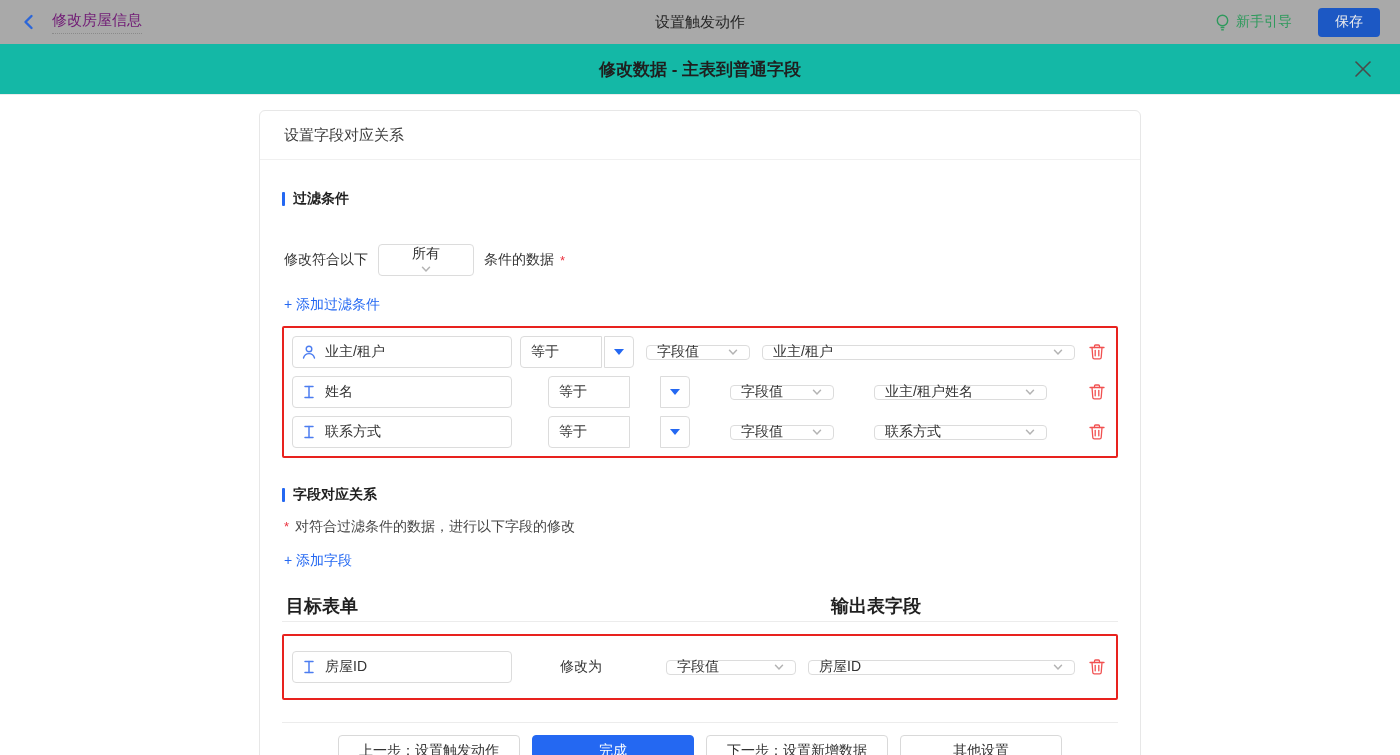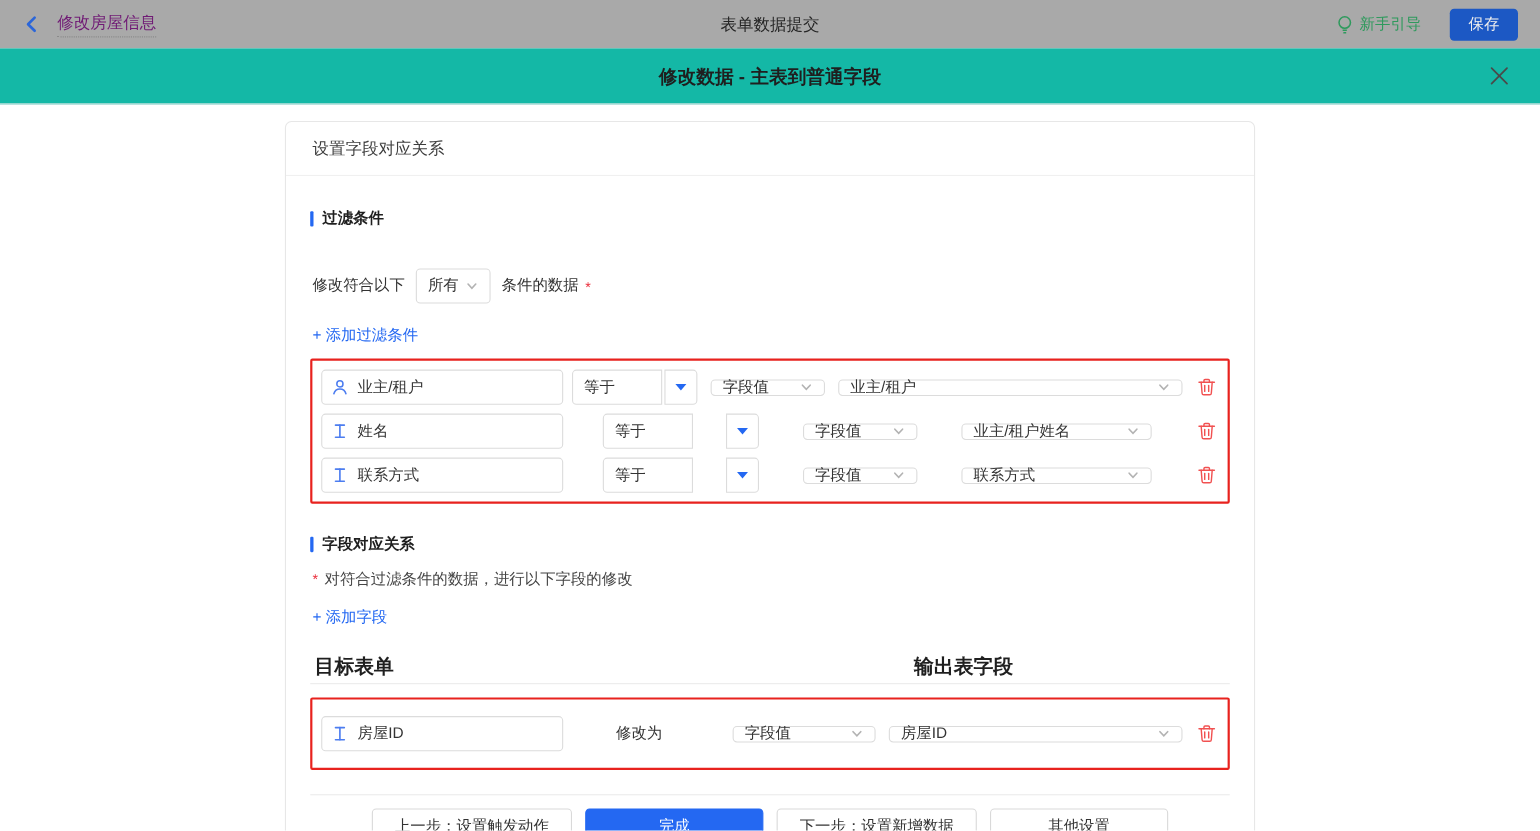--- a/index.html
+++ b/index.html
@@ -37,23 +37,23 @@
     padding-left:24px; font-size:15px; color:#3d3d3d;
     border-bottom:1px solid #f0f0f0; }
   .card-content { padding:0 22px; }
 
   .section-title { display:flex; align-items:center; gap:8px;
     font-size:14px; font-weight:bold; color:#1f1f1f; }
   .section-bar { width:3px; height:14px; background:#2468f2; border-radius:1px; }
 
   .match-row { display:flex; align-items:center; margin-top:36px; margin-left:2px;
     font-size:14px; color:#333; }
-  .match-select { width:68px; height:32px; margin:0 10px;
+  .match-select { width:96px; height:32px; margin:0 10px;
     border:1px solid #dcdcdc; border-radius:4px; display:flex; align-items:center;
-    justify-content:space-between; padding:0 10px; cursor:pointer; color:#333; }
+    justify-content:space-between; padding:0 10px; cursor:pointer; color:#333;flex-direction:column; }
   .asterisk { color:#eb3340; margin-left:6px; font-size:13px; }
 
   .add-link { display:inline-block; margin-top:20px; margin-left:2px;
     color:#2468f2; font-size:14px; cursor:pointer; }
 
   .redbox { border:2px solid #e8221e; border-radius:2px; margin-top:12px;
     padding:8px; }
   .frow { display:flex; align-items:center; height:32px; }
   .frow + .frow { margin-top:8px;gap:28px; }
 
@@ -108,21 +108,21 @@
 </head>
 <body>
 
 <div class="topbar">
   <div class="back-btn">
     <svg class="back-chevron" viewBox="0 0 18 18" fill="none" stroke="#2b66d9" stroke-width="2.4" stroke-linecap="round" stroke-linejoin="round">
         <polyline points="11.5,3 5.5,9 11.5,15"></polyline>
       </svg>
   </div>
   <span class="topbar-name">修改房屋信息</span>
-  <div class="topbar-center">表单数据提交</div>
+  <div class="topbar-center">设置触发动作</div>
   <div class="topbar-right">
     <div class="guide">
       <svg width="15" height="17" viewBox="0 0 15 17" fill="none" stroke="#2f9a5d" stroke-width="1.4">
         <circle cx="7.5" cy="6.5" r="5.2"></circle>
         <line x1="5.6" y1="13.5" x2="9.4" y2="13.5"></line>
         <line x1="6.2" y1="15.8" x2="8.8" y2="15.8"></line>
       </svg>
       <span>新手引导</span>
     </div>
     <button class="save-btn">保存</button>

